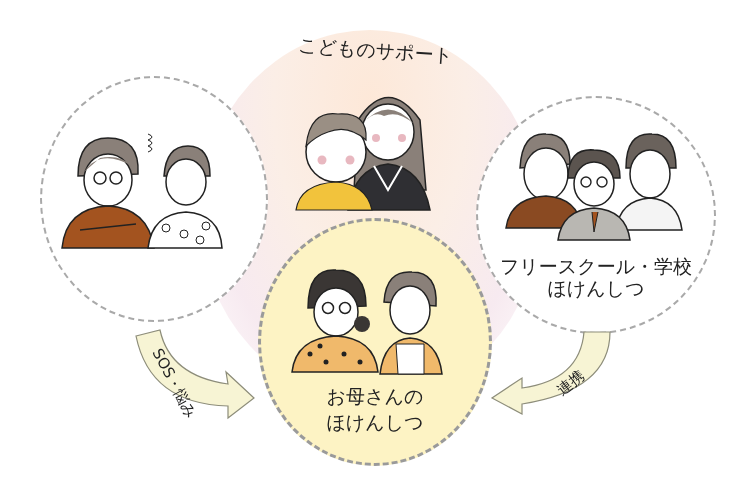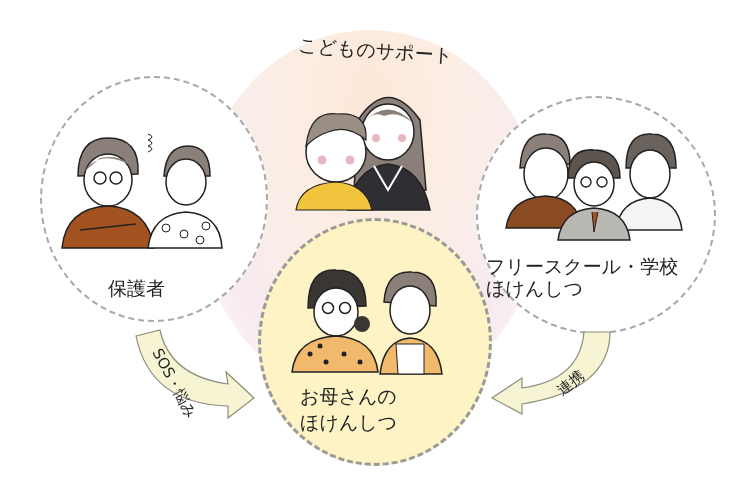--- a/index.html
+++ b/index.html
@@ -4,21 +4,21 @@
 <style>
   html,body{margin:0;padding:0;background:#ffffff;}
   body{width:736px;height:480px;position:relative;overflow:hidden;font-family:"DejaVu Sans","Liberation Sans",sans-serif;color:#222;}
   .stage{position:absolute;left:0;top:0;width:736px;height:480px;}
   .blob{position:absolute;left:200px;top:30px;width:340px;height:370px;border-radius:50%;
     background:radial-gradient(ellipse at 50% 20%, #fde8d8 0%, #fbeee6 40%, #f7eaf0 70%, rgba(247,234,240,0) 100%);}
   .circle{position:absolute;border-radius:50%;background:#fff;border:2px dashed #a9a9a9;box-sizing:border-box;}
   .c-left{left:40px;top:76px;width:228px;height:246px;}
   .c-right{left:476px;top:96px;width:240px;height:238px;}
   .c-center{left:258px;top:218px;width:234px;height:248px;background:#fdf3c4;border:3px dashed #9a9a9a;}
-  .label{position:absolute;font-size:19px;line-height:24px;color:#222;white-space:nowrap;}
+  .label{position:absolute;text-align:center;font-size:19px;line-height:24px;color:#222;white-space:nowrap;}
   .title-top{position:absolute;left:298px;top:38px;font-size:19px;transform:rotate(4deg);}
   .arrow{position:absolute;}
   .arrow-text{font-size:15px;fill:#222;}
   svg{overflow:visible;}
 </style>
 </head>
 <body>
 
 <div class="stage">
   <div class="blob"></div>
@@ -52,21 +52,20 @@
     <path d="M20 102 L76 96" stroke="#222" stroke-width="1.3"></path>
     <path d="M104 48 Q106 18 128 18 Q150 18 150 48Z" fill="#8a8079" stroke="#222" stroke-width="1.5"></path>
     <ellipse cx="126" cy="54" rx="20" ry="23" fill="#fff" stroke="#222" stroke-width="1.5"></ellipse>
     <path d="M88 120 Q92 86 126 84 Q160 86 162 120 Z" fill="#fff" stroke="#222" stroke-width="1.5"></path>
     <circle cx="106" cy="100" r="4" fill="none" stroke="#222"></circle>
       <circle cx="124" cy="106" r="4" fill="none" stroke="#222"></circle>
       <circle cx="146" cy="98" r="4" fill="none" stroke="#222"></circle>
       <circle cx="140" cy="112" r="4" fill="none" stroke="#222"></circle>
     <path d="M88 6 q8 3 0 6 q8 3 0 6 q8 3 0 6" fill="none" stroke="#222" stroke-width="1"></path>
   </svg>
-  <div class="label" style="left:108px;top:276px;width:92px">保護者</div>
 
   <div class="circle c-right"></div>
   <svg class="arrow" style="left:506px;top:128px" width="180" height="118">
     <path d="M14 40 Q16 4 40 6 Q64 6 64 36Z" fill="#8a8079" stroke="#222" stroke-width="1.5"></path>
     <ellipse cx="40" cy="46" rx="22" ry="26" fill="#fff" stroke="#222" stroke-width="1.5"></ellipse>
     <path d="M0 100 Q4 70 40 68 Q72 70 76 100 Z" fill="#8a4a22" stroke="#222" stroke-width="1.5"></path>
     <path d="M120 40 Q120 4 146 6 Q170 6 170 40Z" fill="#6a625c" stroke="#222" stroke-width="1.5"></path>
     <ellipse cx="144" cy="46" rx="20" ry="24" fill="#fff" stroke="#222" stroke-width="1.5"></ellipse>
     <path d="M110 102 Q114 72 144 70 Q172 72 176 102 Z" fill="#f4f4f4" stroke="#222" stroke-width="1.5"></path>
     <path d="M62 50 Q62 20 88 22 Q114 22 114 50Z" fill="#5b544f" stroke="#222" stroke-width="1.5"></path>

